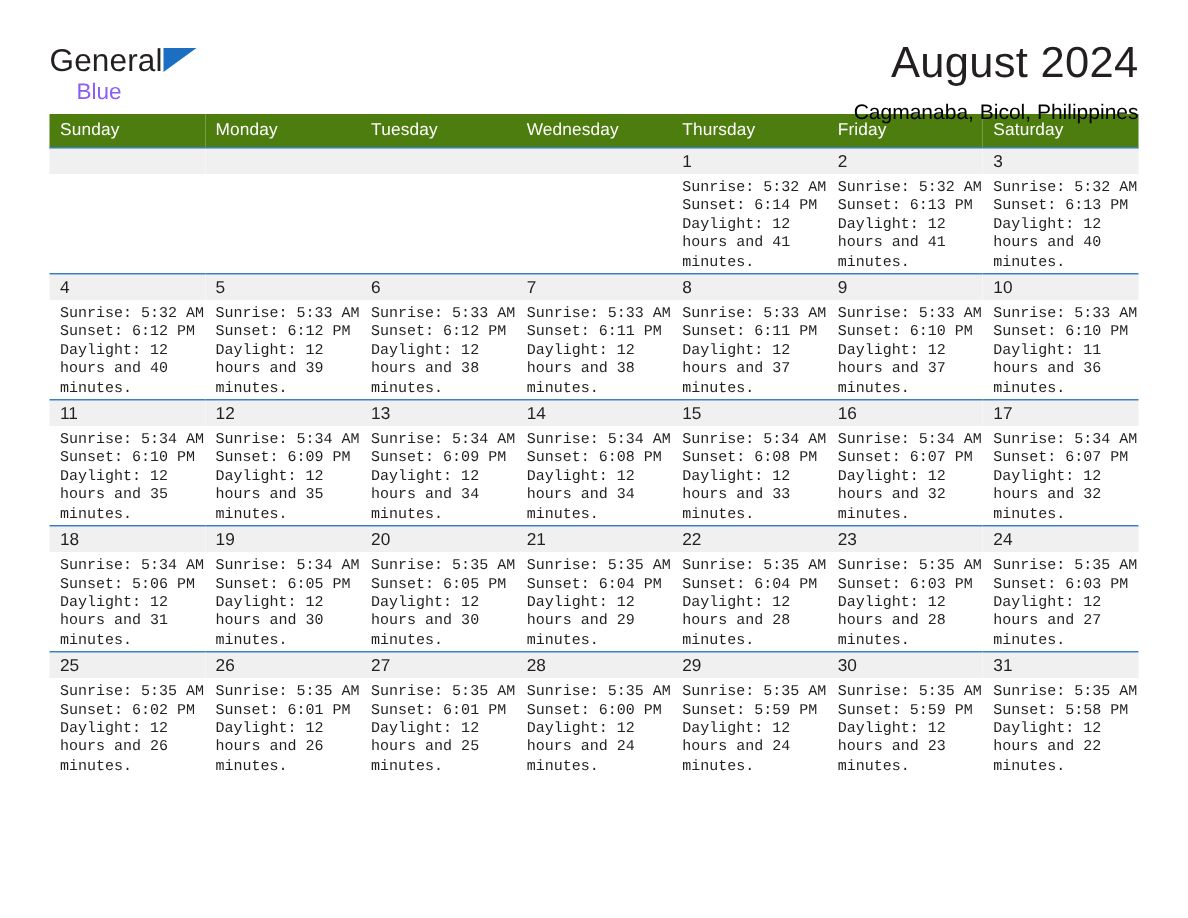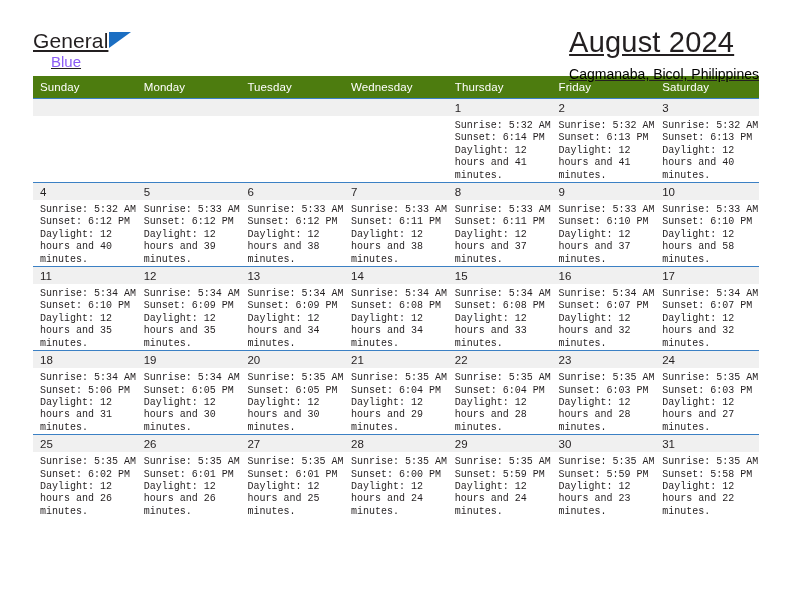--- a/index.html
+++ b/index.html
@@ -23,21 +23,20 @@
   }
 
   
   .top {
     display: flex;
     align-items: flex-start;
     justify-content: space-between;
     padding-top: 26px;
     height: 76px;
     box-sizing: border-box;
-    text-decoration: underline;
   }
   .brand {
     position: relative;
     width: 120px;
     padding-top: 5px;
   }
   .brand-general {
     font-size: 21px;
     color: #231f20;
     letter-spacing: 0.1px;
@@ -54,20 +53,21 @@
   .brand-triangle {
     position: absolute;
     left: 76px;
     top: 6px;
     width: 0;
     height: 0;
     border-left: 22px solid #1b6ec2;
     border-bottom: 16px solid transparent;
   }
   .titles {
+    text-align: right;
     padding-top: 0;
   }
   .cal-title {
     font-size: 29px;
     font-weight: normal;
     color: #231f20;
     line-height: 33px;
     margin: 0;
     letter-spacing: 0.2px;
   }
@@ -245,21 +245,21 @@
               <div>Sunrise: 5:33 AM</div>
               <div>Sunset: 6:10 PM</div>
               <div class="daylight-line">Daylight: 12 hours and 37 minutes.</div>
             </div>
           </td>
           <td>
             <div class="daynum-band">10</div>
             <div class="cell-body">
               <div>Sunrise: 5:33 AM</div>
               <div>Sunset: 6:10 PM</div>
-              <div class="daylight-line">Daylight: 12 hours and 58 minutes.</div>
+              <div class="daylight-line">Daylight: 11 hours and 36 minutes.</div>
             </div>
           </td>
         </tr>
         <tr class="week-row">
           <td>
             <div class="daynum-band">11</div>
             <div class="cell-body">
               <div>Sunrise: 5:34 AM</div>
               <div>Sunset: 6:10 PM</div>
               <div class="daylight-line">Daylight: 12 hours and 35 minutes.</div>

